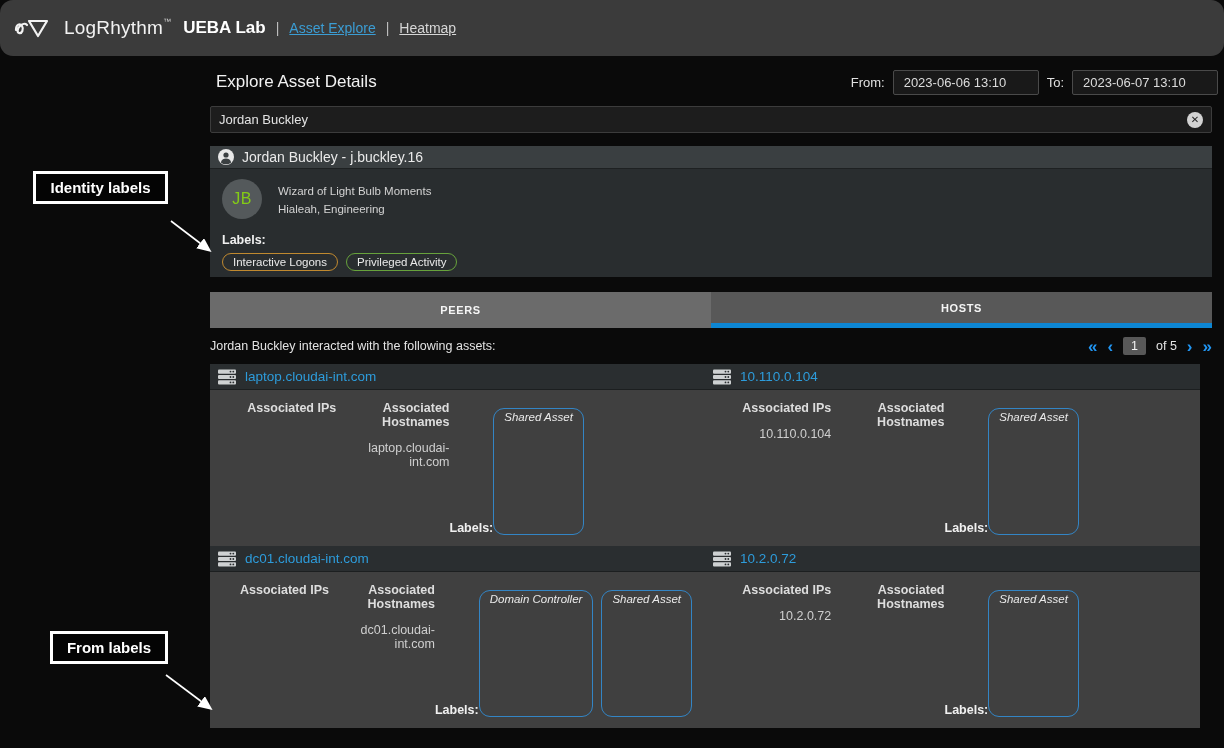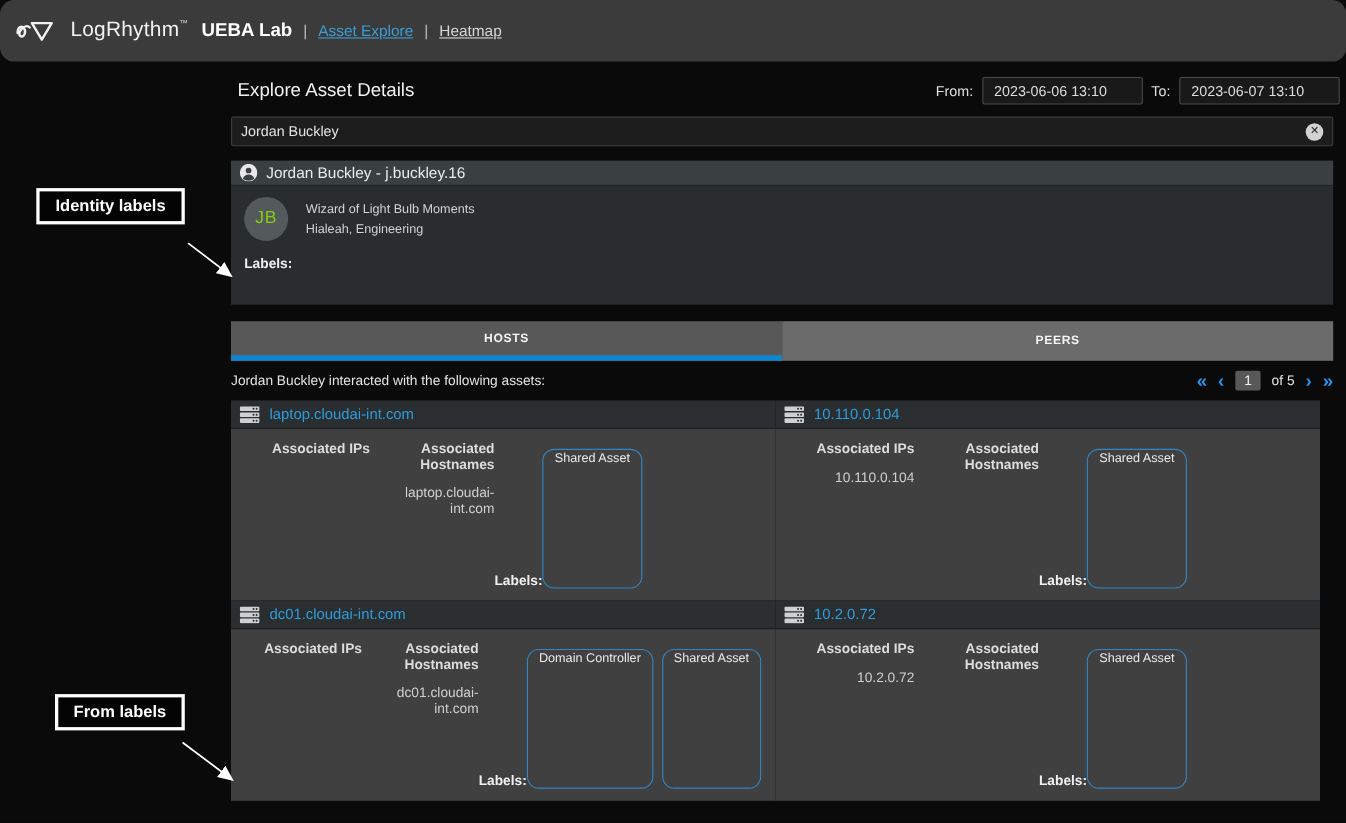--- a/index.html
+++ b/index.html
@@ -115,21 +115,21 @@
     height:26px; background:#2a2e30; display:flex; align-items:center;
     gap:9px; padding:0 8px; border-bottom:1px solid #1c1f20;
   }
   .asset-link { color:#2d9cdb; font-size:13.5px; text-decoration:none; cursor:pointer; }
   .asset-body { flex:1; background:#404040; padding:11px 13px; display:flex; }
   .cols { display:flex; }
   .col { width:50%; }
   .col-header { font-size:12.5px; font-weight:700; color:#dddddd; }
   .col-value { font-size:12.5px; color:#cfcfcf; margin-top:12px; min-height:16px; }
   .asset-body .labels-heading { margin-top:auto; }
-  .asset-pills { display:flex; gap:8px; margin-top:7px; }
+  .asset-pills { display:flex; gap:8px; margin-top:7px;font-style:italic; }
 
   
   .callout {
     position:absolute; background:#040404; border:3px solid #ffffff;
     color:#ffffff; font-weight:700; font-size:15px;
     display:flex; align-items:center; justify-content:center;
   }
   .callout.identity { left:33px; top:171px; width:135px; height:33px; }
   .callout.host { left:50px; top:631px; width:118px; height:33px; }
 
@@ -177,26 +177,30 @@
     </svg>
     <span class="title">Jordan Buckley - j.buckley.16</span>
   </div>
   <div class="identity-body">
     <div class="avatar">JB</div>
     <div class="identity-info">
       <div>Wizard of Light Bulb Moments</div>
       <div>Hialeah, Engineering</div>
     </div>
     <div class="labels-heading">Labels:</div>
+    <div class="identity-pills">
+      <span class="pill orange">Interactive Logons</span>
+      <span class="pill green">Privileged Activity</span>
+    </div>
   </div>
 </section>
 
 <div class="tabs">
+  <div class="tab inactive">PEERS</div>
   <div class="tab active">HOSTS</div>
-  <div class="tab inactive">PEERS</div>
 </div>
 
 <div class="info-row">
   <span class="summary">Jordan Buckley interacted with the following assets:</span>
   <div class="pagination">
     <span class="pg-btn">«</span>
     <span class="pg-btn">‹</span>
     <span class="pg-page">1</span>
     <span class="pg-of">of 5</span>
     <span class="pg-btn">›</span>

